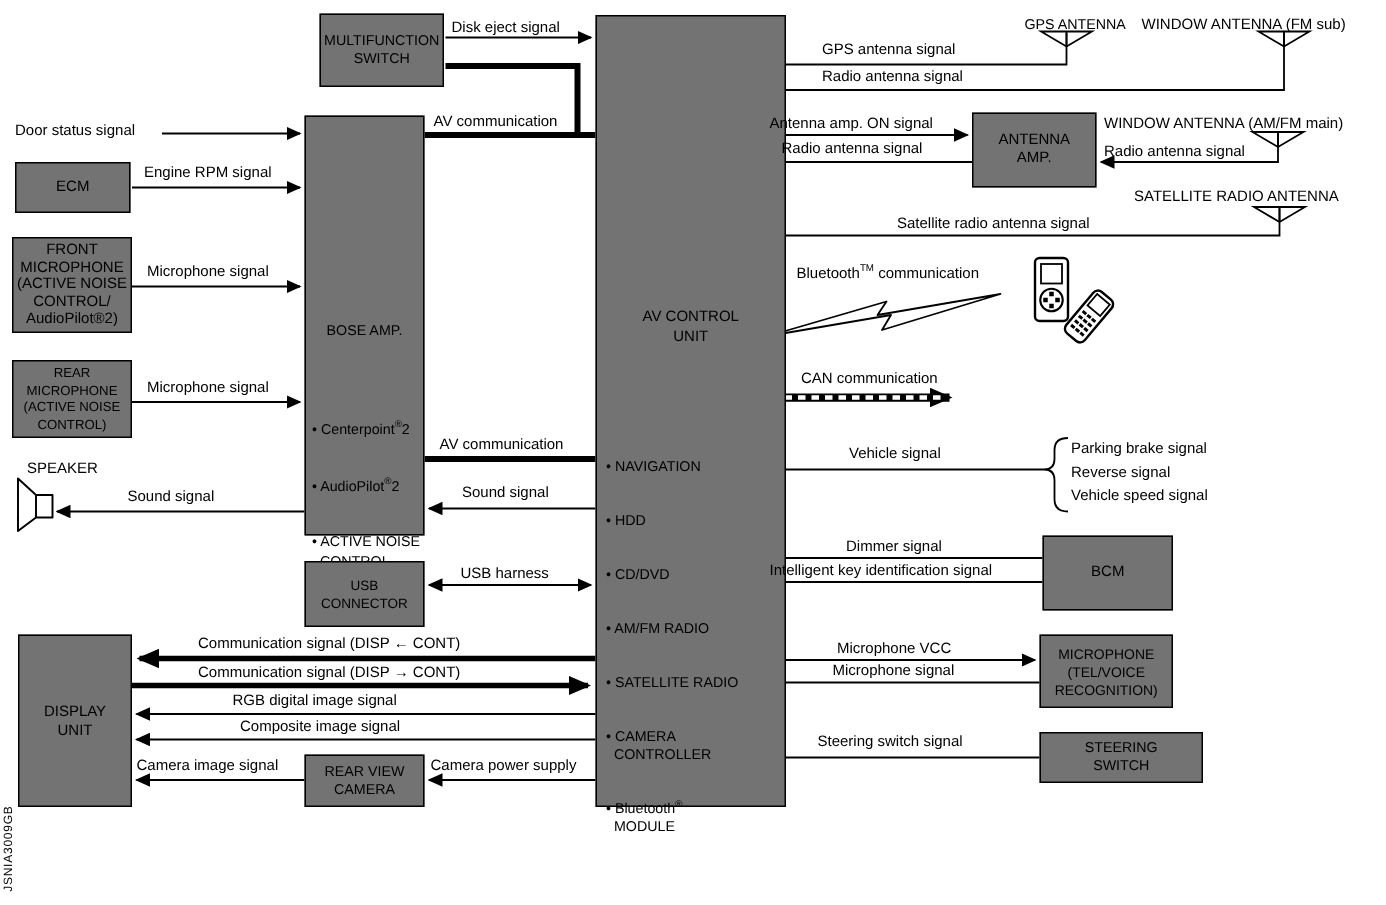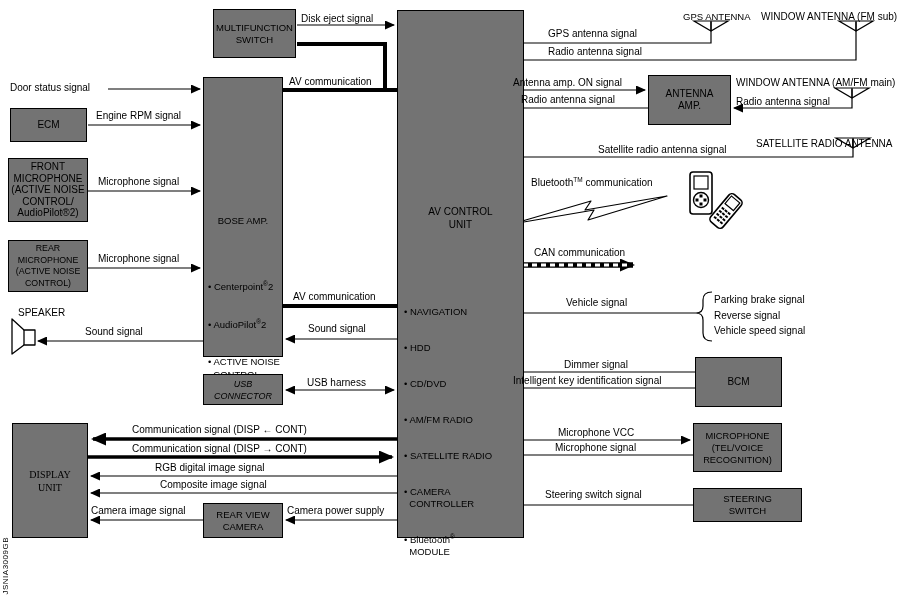--- a/index.html
+++ b/index.html
@@ -159,38 +159,38 @@
       <div class="li"><span>• CD/DVD</span><sup></sup><span></span></div>
       <div class="li"><span>• AM/FM RADIO</span><sup></sup><span></span></div>
       <div class="li"><span>• SATELLITE RADIO</span><sup></sup><span></span></div>
       <div class="li"><span>• CAMERA
   CONTROLLER</span><sup></sup><span></span></div>
       <div class="li"><span>• Bluetooth</span><sup>®</sup><span>
   MODULE</span></div>
     </div>
   </div>
 
-  <div class="box" style="left:203px;top:374px;width:80px;height:31px;font-size:9px;font-style:italic;">USB CONNECTOR</div>
-  <div class="box" style="left:12px;top:423px;width:76px;height:115px;font-size:10px;line-height:13px;font-family:Liberation Serif, serif;">DISPLAY
+  <div class="box" style="left:203px;top:374px;width:80px;height:44px;font-size:9px;">USB CONNECTOR</div>
+  <div class="box" style="left:12px;top:423px;width:76px;height:115px;font-size:10px;line-height:13px;">DISPLAY
 UNIT</div>
   <div class="box" style="left:203px;top:503px;width:80px;height:35px;">REAR VIEW
 CAMERA</div>
   <div class="box" style="left:648px;top:75px;width:83px;height:50px;font-size:10px;line-height:12.5px;">ANTENNA
 AMP.</div>
   <div class="box" style="left:695px;top:357px;width:87px;height:50px;font-size:10px;">BCM</div>
   <div class="box" style="left:693px;top:423px;width:89px;height:49px;font-size:9.3px;line-height:12px;">MICROPHONE
 (TEL/VOICE
 RECOGNITION)</div>
   <div class="box" style="left:693px;top:488px;width:109px;height:34px;">STEERING
 SWITCH</div>
 
   <div class="lbl small" style="left:683px;top:11px;">GPS ANTENNA</div>
   <div class="lbl" style="left:761px;top:11px;">WINDOW ANTENNA (FM sub)</div>
   <div class="lbl" style="left:736px;top:77px;">WINDOW ANTENNA (AM/FM main)</div>
-  <div class="lbl" style="left:756px;top:126px;margin-top:12px;">SATELLITE RADIO ANTENNA</div>
+  <div class="lbl" style="left:756px;top:126px;">SATELLITE RADIO ANTENNA</div>
   <div class="lbl" style="left:18px;top:307px;">SPEAKER</div>
 
   <div class="lbl" style="left:301px;top:13px;">Disk eject signal</div>
   <div class="lbl" style="left:289px;top:76px;">AV communication</div>
   <div class="lbl" style="left:10px;top:82px;">Door status signal</div>
   <div class="lbl" style="left:96px;top:110px;">Engine RPM signal</div>
   <div class="lbl" style="left:98px;top:176px;">Microphone signal</div>
   <div class="lbl" style="left:98px;top:253px;">Microphone signal</div>
   <div class="lbl" style="left:293px;top:291px;">AV communication</div>
   <div class="lbl" style="left:308px;top:323px;">Sound signal</div>

